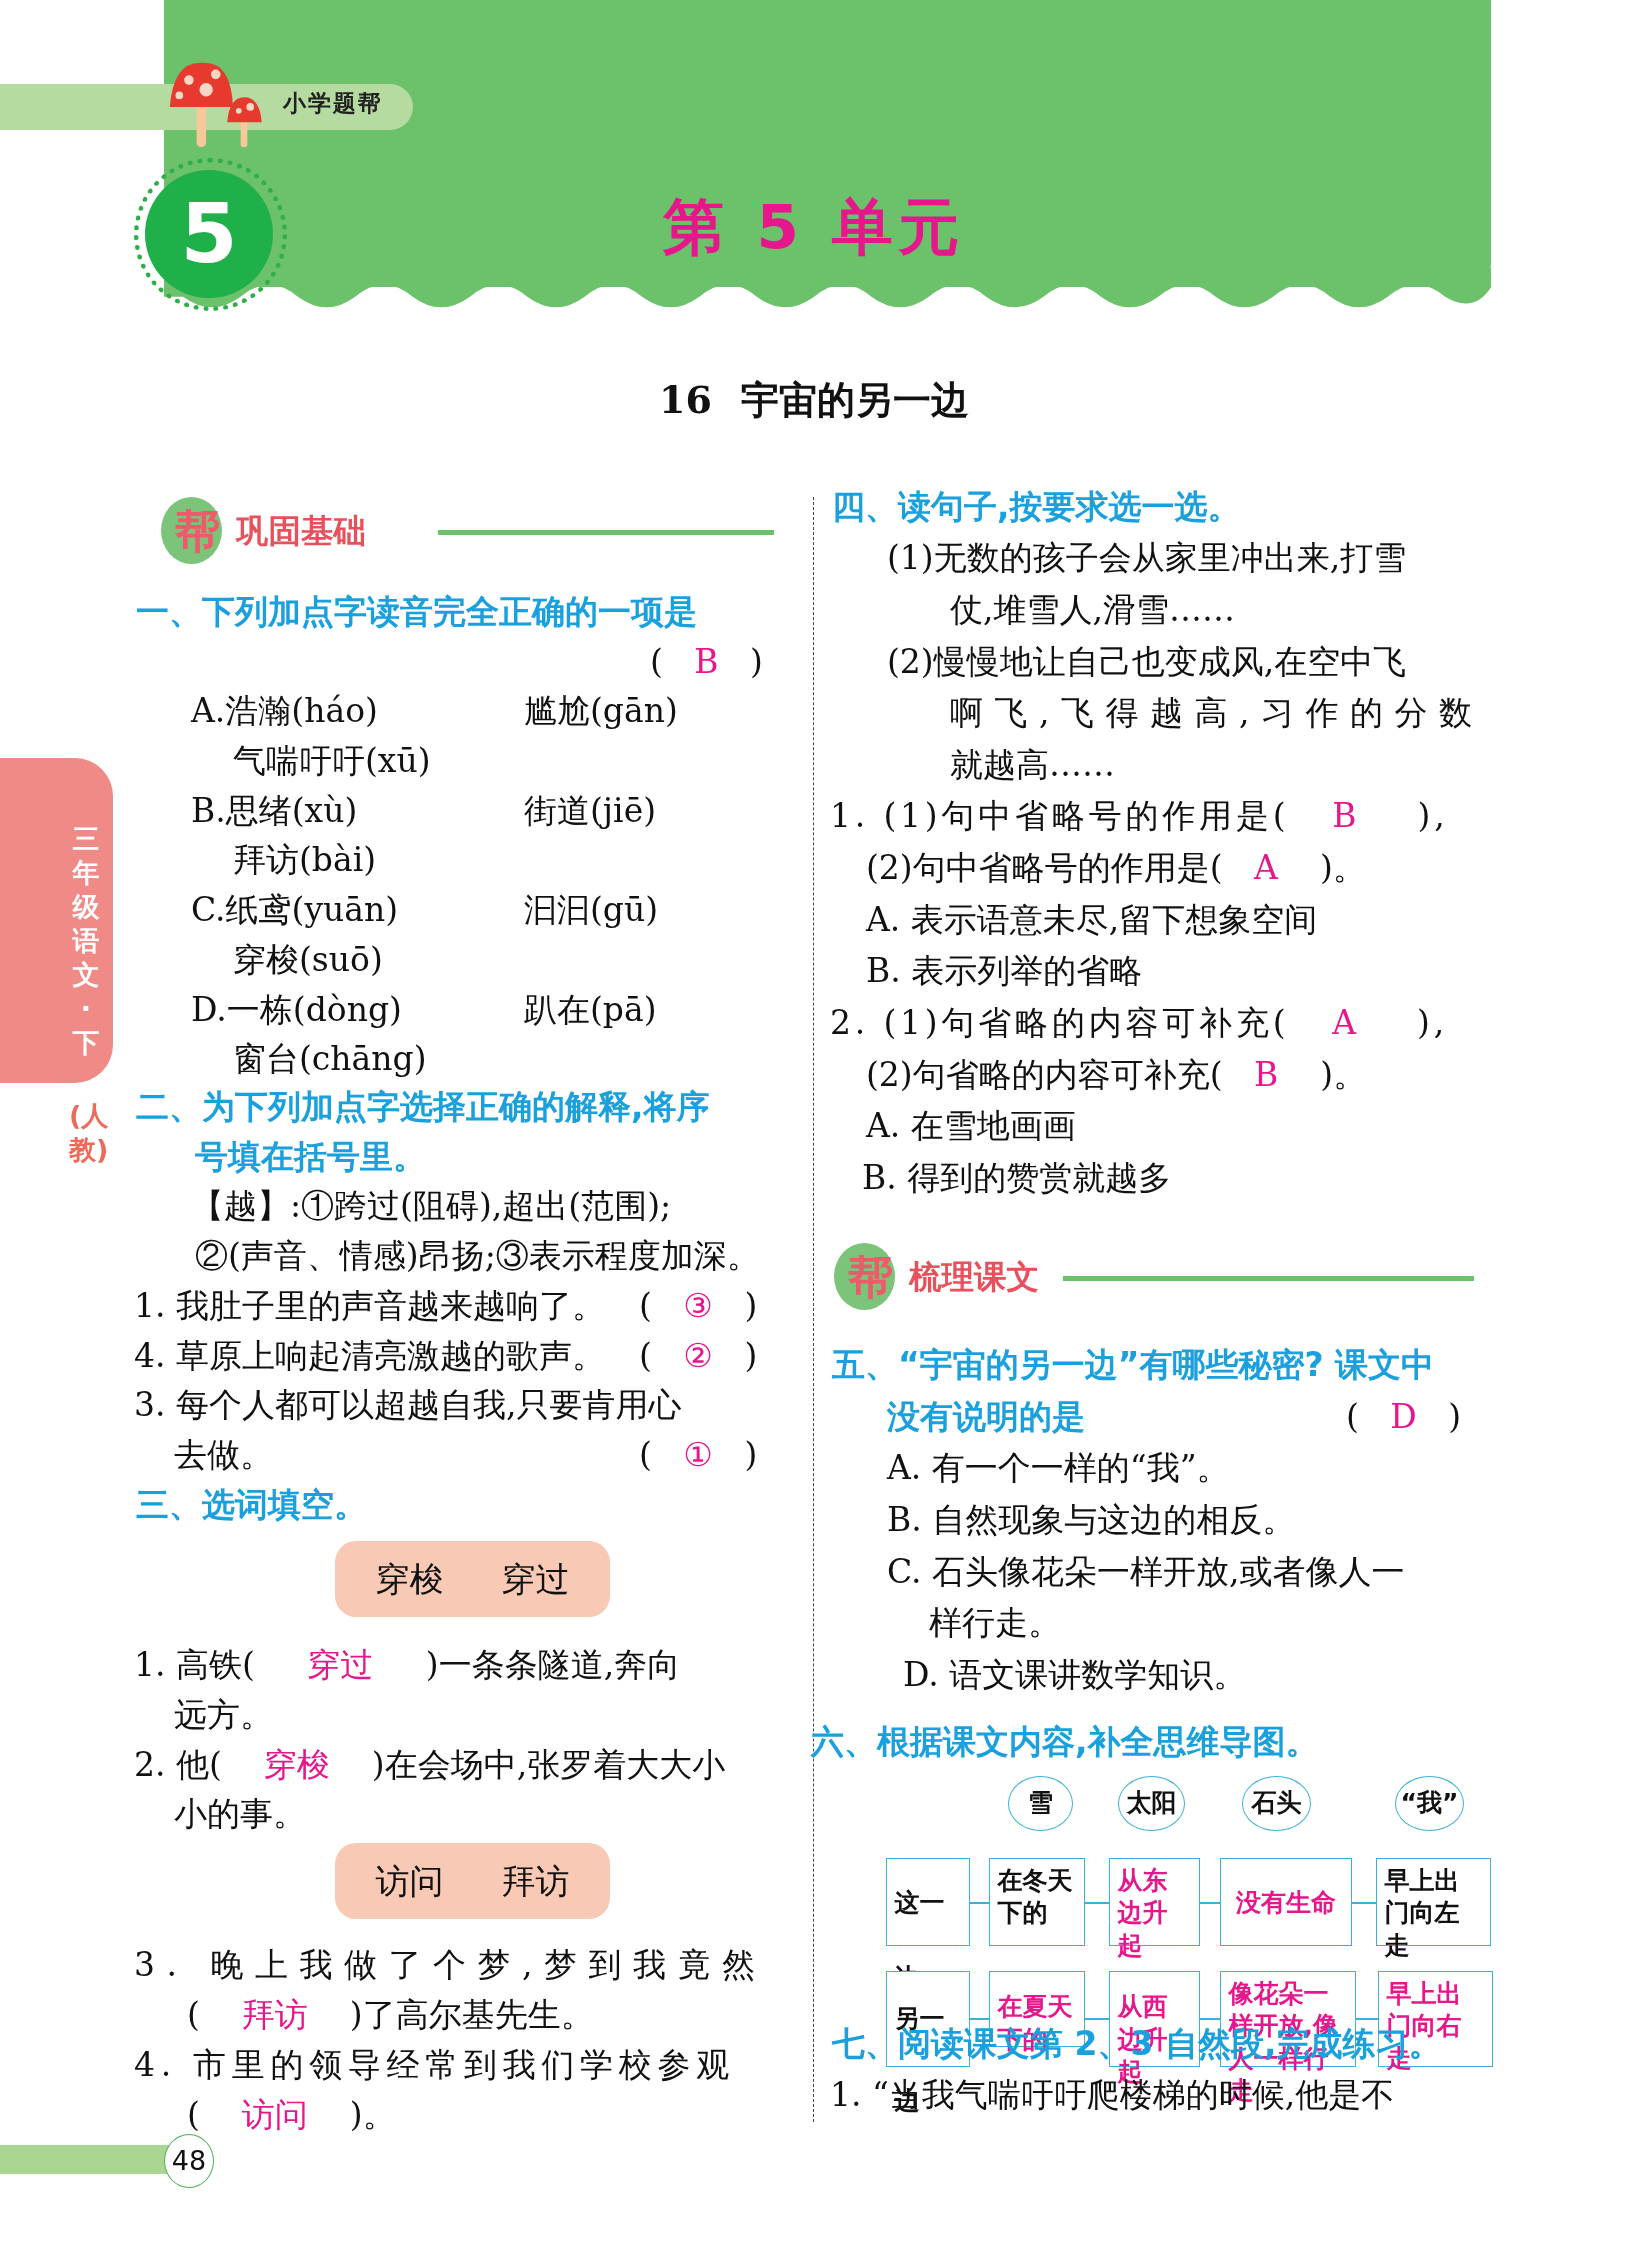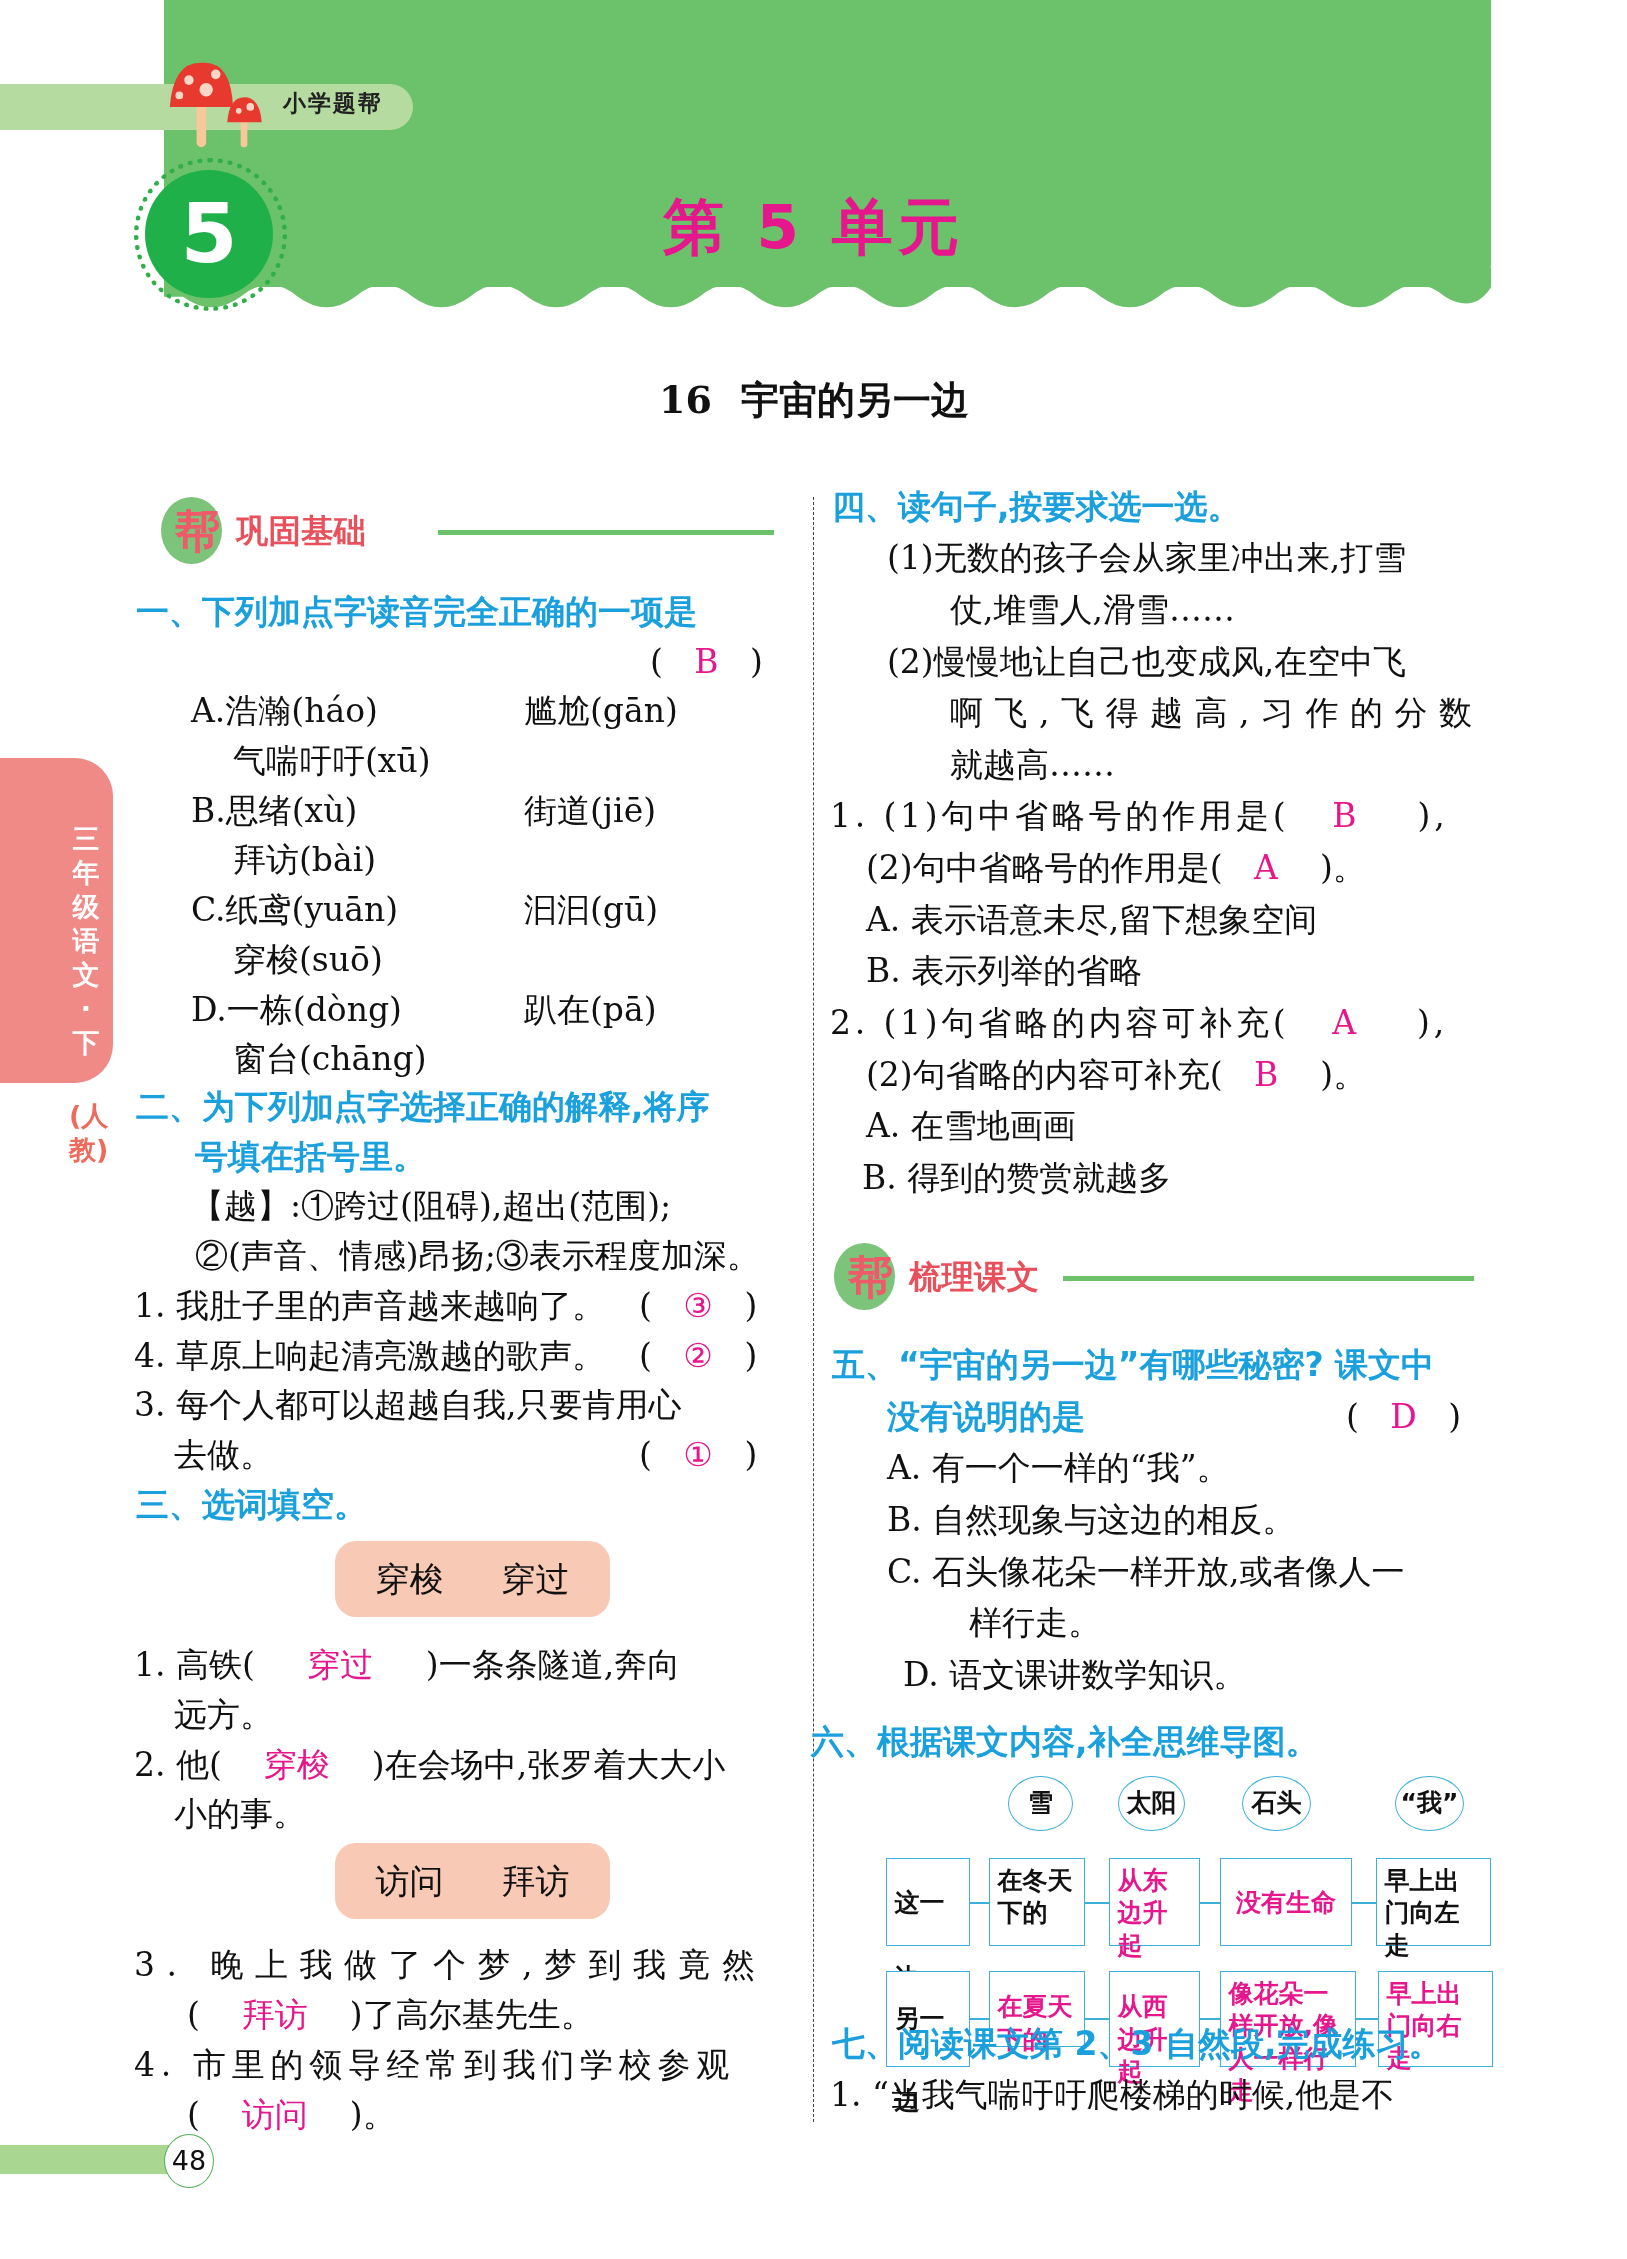--- a/index.html
+++ b/index.html
@@ -171,21 +171,21 @@
   <span class="btxt">梳理课文</span>
   <div class="bline" style="left:229px;width:411px;"></div>
 </div>
 
 <div class="abs q" style="left:832px;top:1340px;">五、“宇宙的另一边”有哪些秘密? 课文中</div>
 <div class="abs q" style="left:887px;top:1392px;">没有说明的是</div>
 <div class="abs t" style="left:1346px;top:1392px;">(&nbsp;&nbsp;&nbsp;<span class="ans">D</span>&nbsp;&nbsp;&nbsp;)</div>
 <div class="abs t" style="left:887px;top:1443px;">A. 有一个一样的“我”。</div>
 <div class="abs t" style="left:887px;top:1495px;">B. 自然现象与这边的相反。</div>
 <div class="abs t" style="left:887px;top:1547px;">C. 石头像花朵一样开放,或者像人一</div>
-<div class="abs t" style="left:929px;top:1598px;margin-left:40px;">样行走。</div>
+<div class="abs t" style="left:929px;top:1598px;">样行走。</div>
 <div class="abs t" style="left:887px;top:1650px;margin-left:16px;">D. 语文课讲数学知识。</div>
 
 <div class="abs q" style="left:811px;top:1717px;">六、根据课文内容,补全思维导图。</div>
 
 <div class="abs" style="left:860px;top:1768px;width:650px;height:268px;">
 
   <div class="mm-ellipse" style="left:148px;top:7.6px;width:65px;height:55px;line-height:52px;">雪</div>
   <div class="mm-ellipse" style="left:258px;top:7.6px;width:67px;height:55px;line-height:52px;">太阳</div>
   <div class="mm-ellipse" style="left:382px;top:7.6px;width:69px;height:55px;line-height:52px;">石头</div>
   <div class="mm-ellipse" style="left:535px;top:7.6px;width:69px;height:55px;line-height:52px;">“我”</div>

